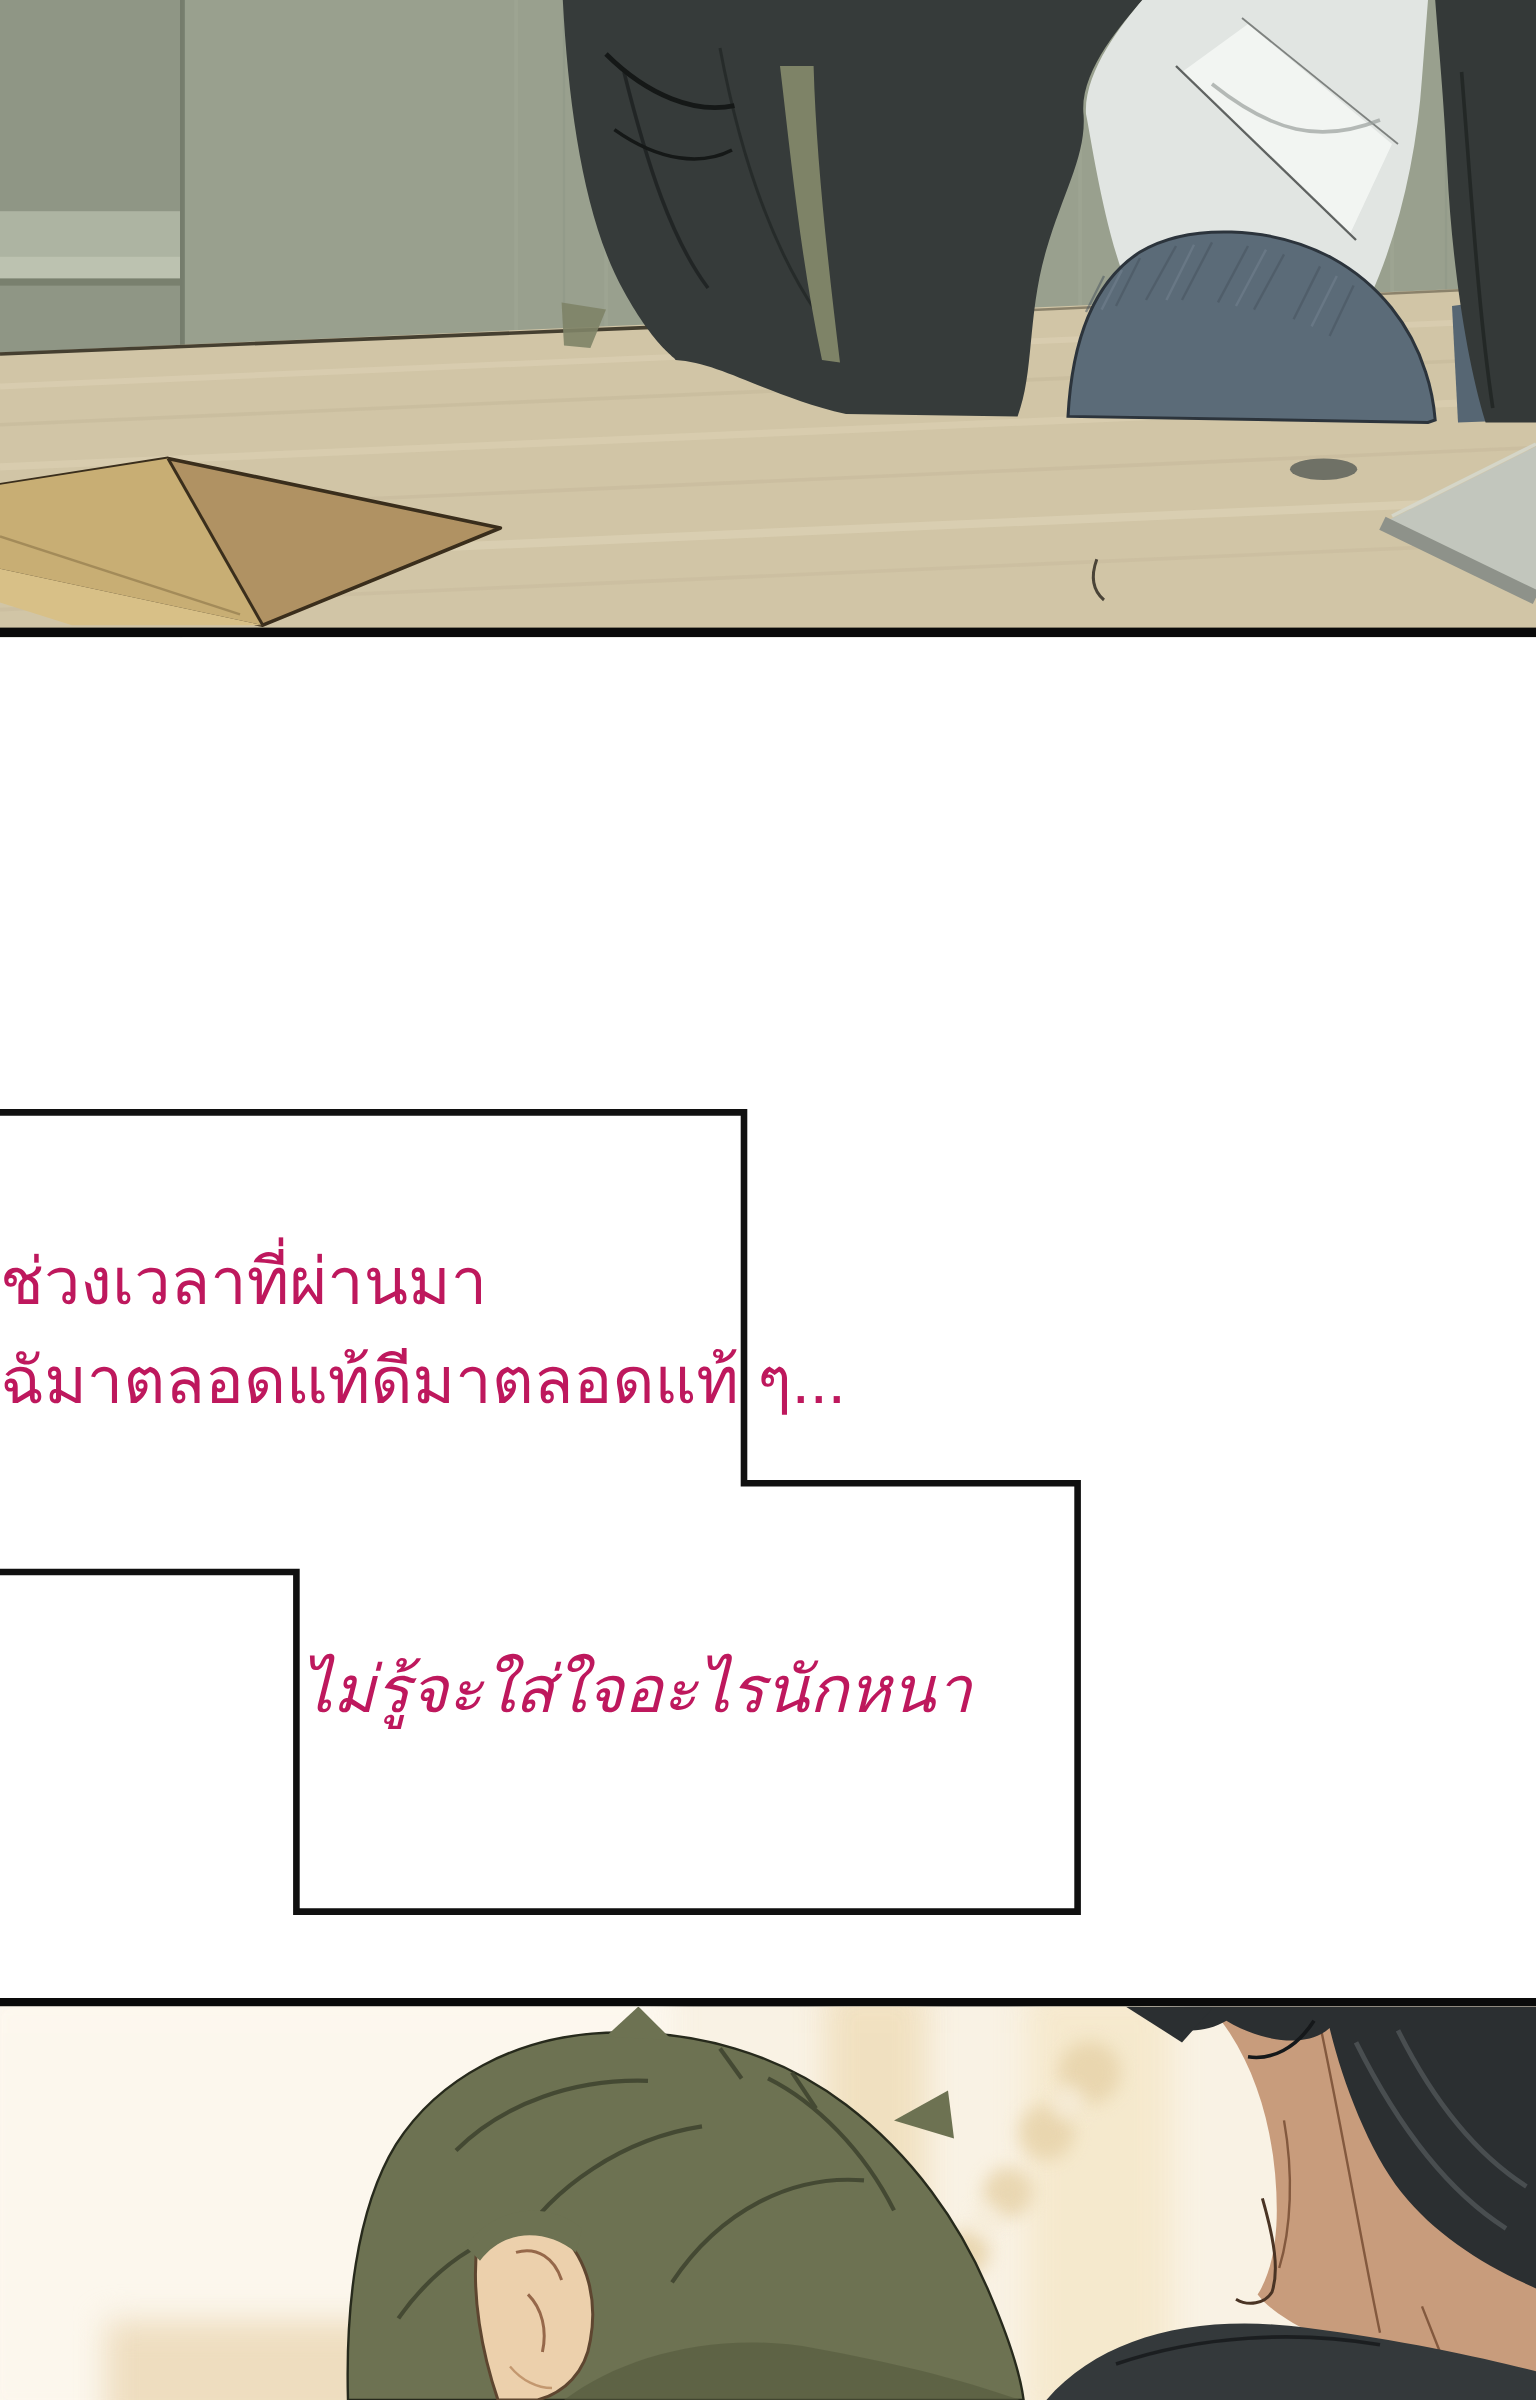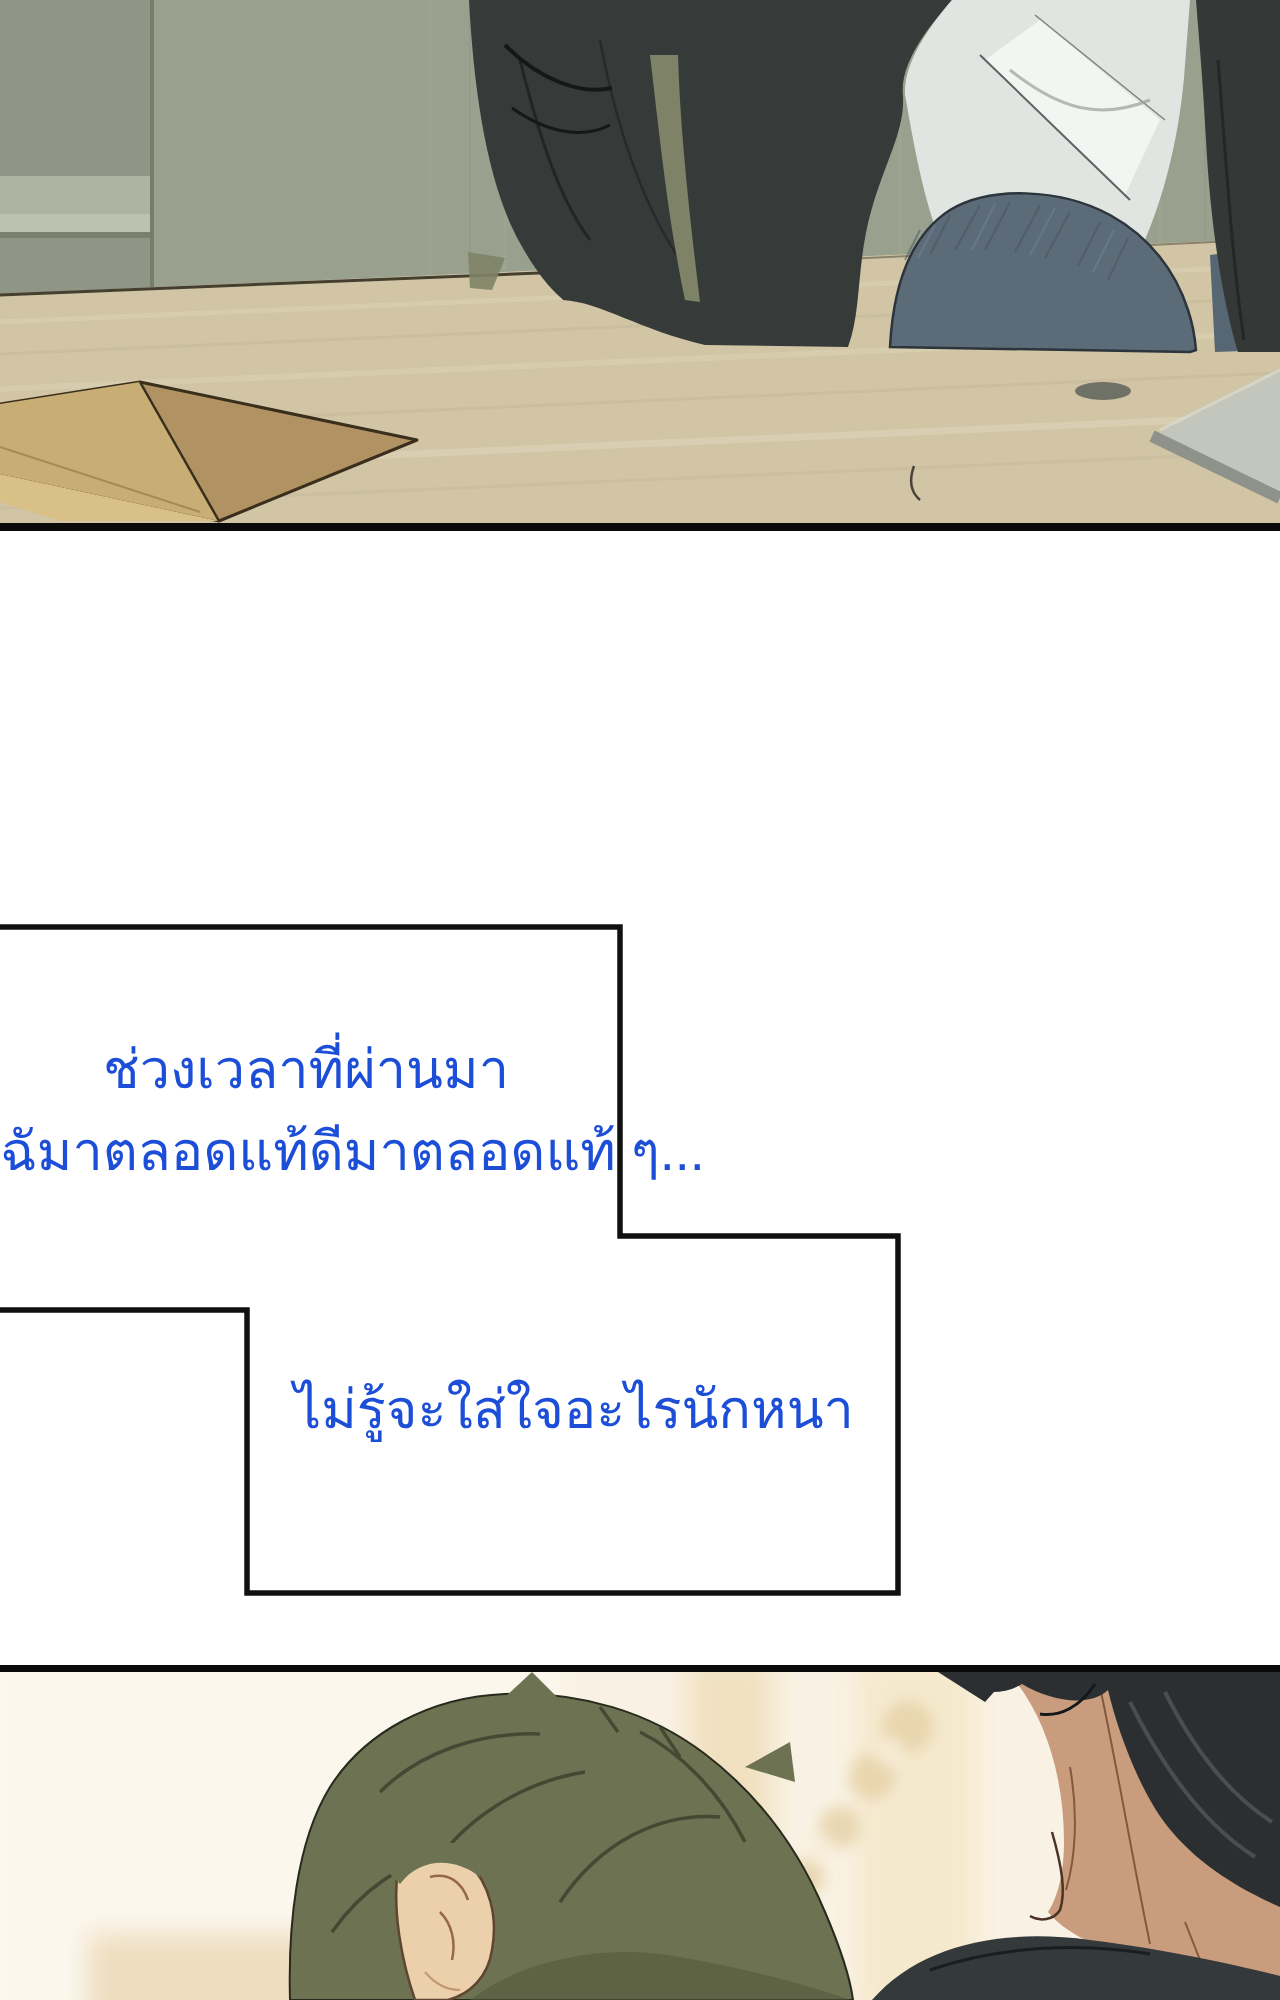--- a/index.html
+++ b/index.html
@@ -6,24 +6,24 @@
   .page{position:relative;width:1280px;height:2000px;background:#ffffff;overflow:hidden;
         font-family:"Liberation Sans",sans-serif;}
   .abs{position:absolute;}
   svg{display:block;}
 
   
   .panel1{left:0;top:0;width:1280px;height:531px;}
 
   
   .note-outline{left:0;top:900px;width:1280px;height:710px;}
-  .note-text{position:absolute;color:#1d4ed8;text-align:center;
+  .note-text{position:absolute;color:#be185d;text-align:left;
              font-size:54px;line-height:82px;white-space:nowrap;}
   .note-a{left:0;top:1028px;width:612px;}
-  .note-b{left:250px;top:1368px;width:648px;}
+  .note-b{left:250px;top:1368px;width:648px;font-style:italic;}
 
   
   .panel3{left:0;top:1665px;width:1280px;height:335px;border-top:7px solid #0a0a0a;
           box-sizing:border-box;background:#f9f2e4;overflow:hidden;}
   .p3-layer{position:absolute;}
   .blurred{filter:blur(13px);}
   .bokeh{position:absolute;border-radius:50%;filter:blur(7px);background:#e7d3aa;opacity:.85;}
 </style>
 </head>
 <body>

